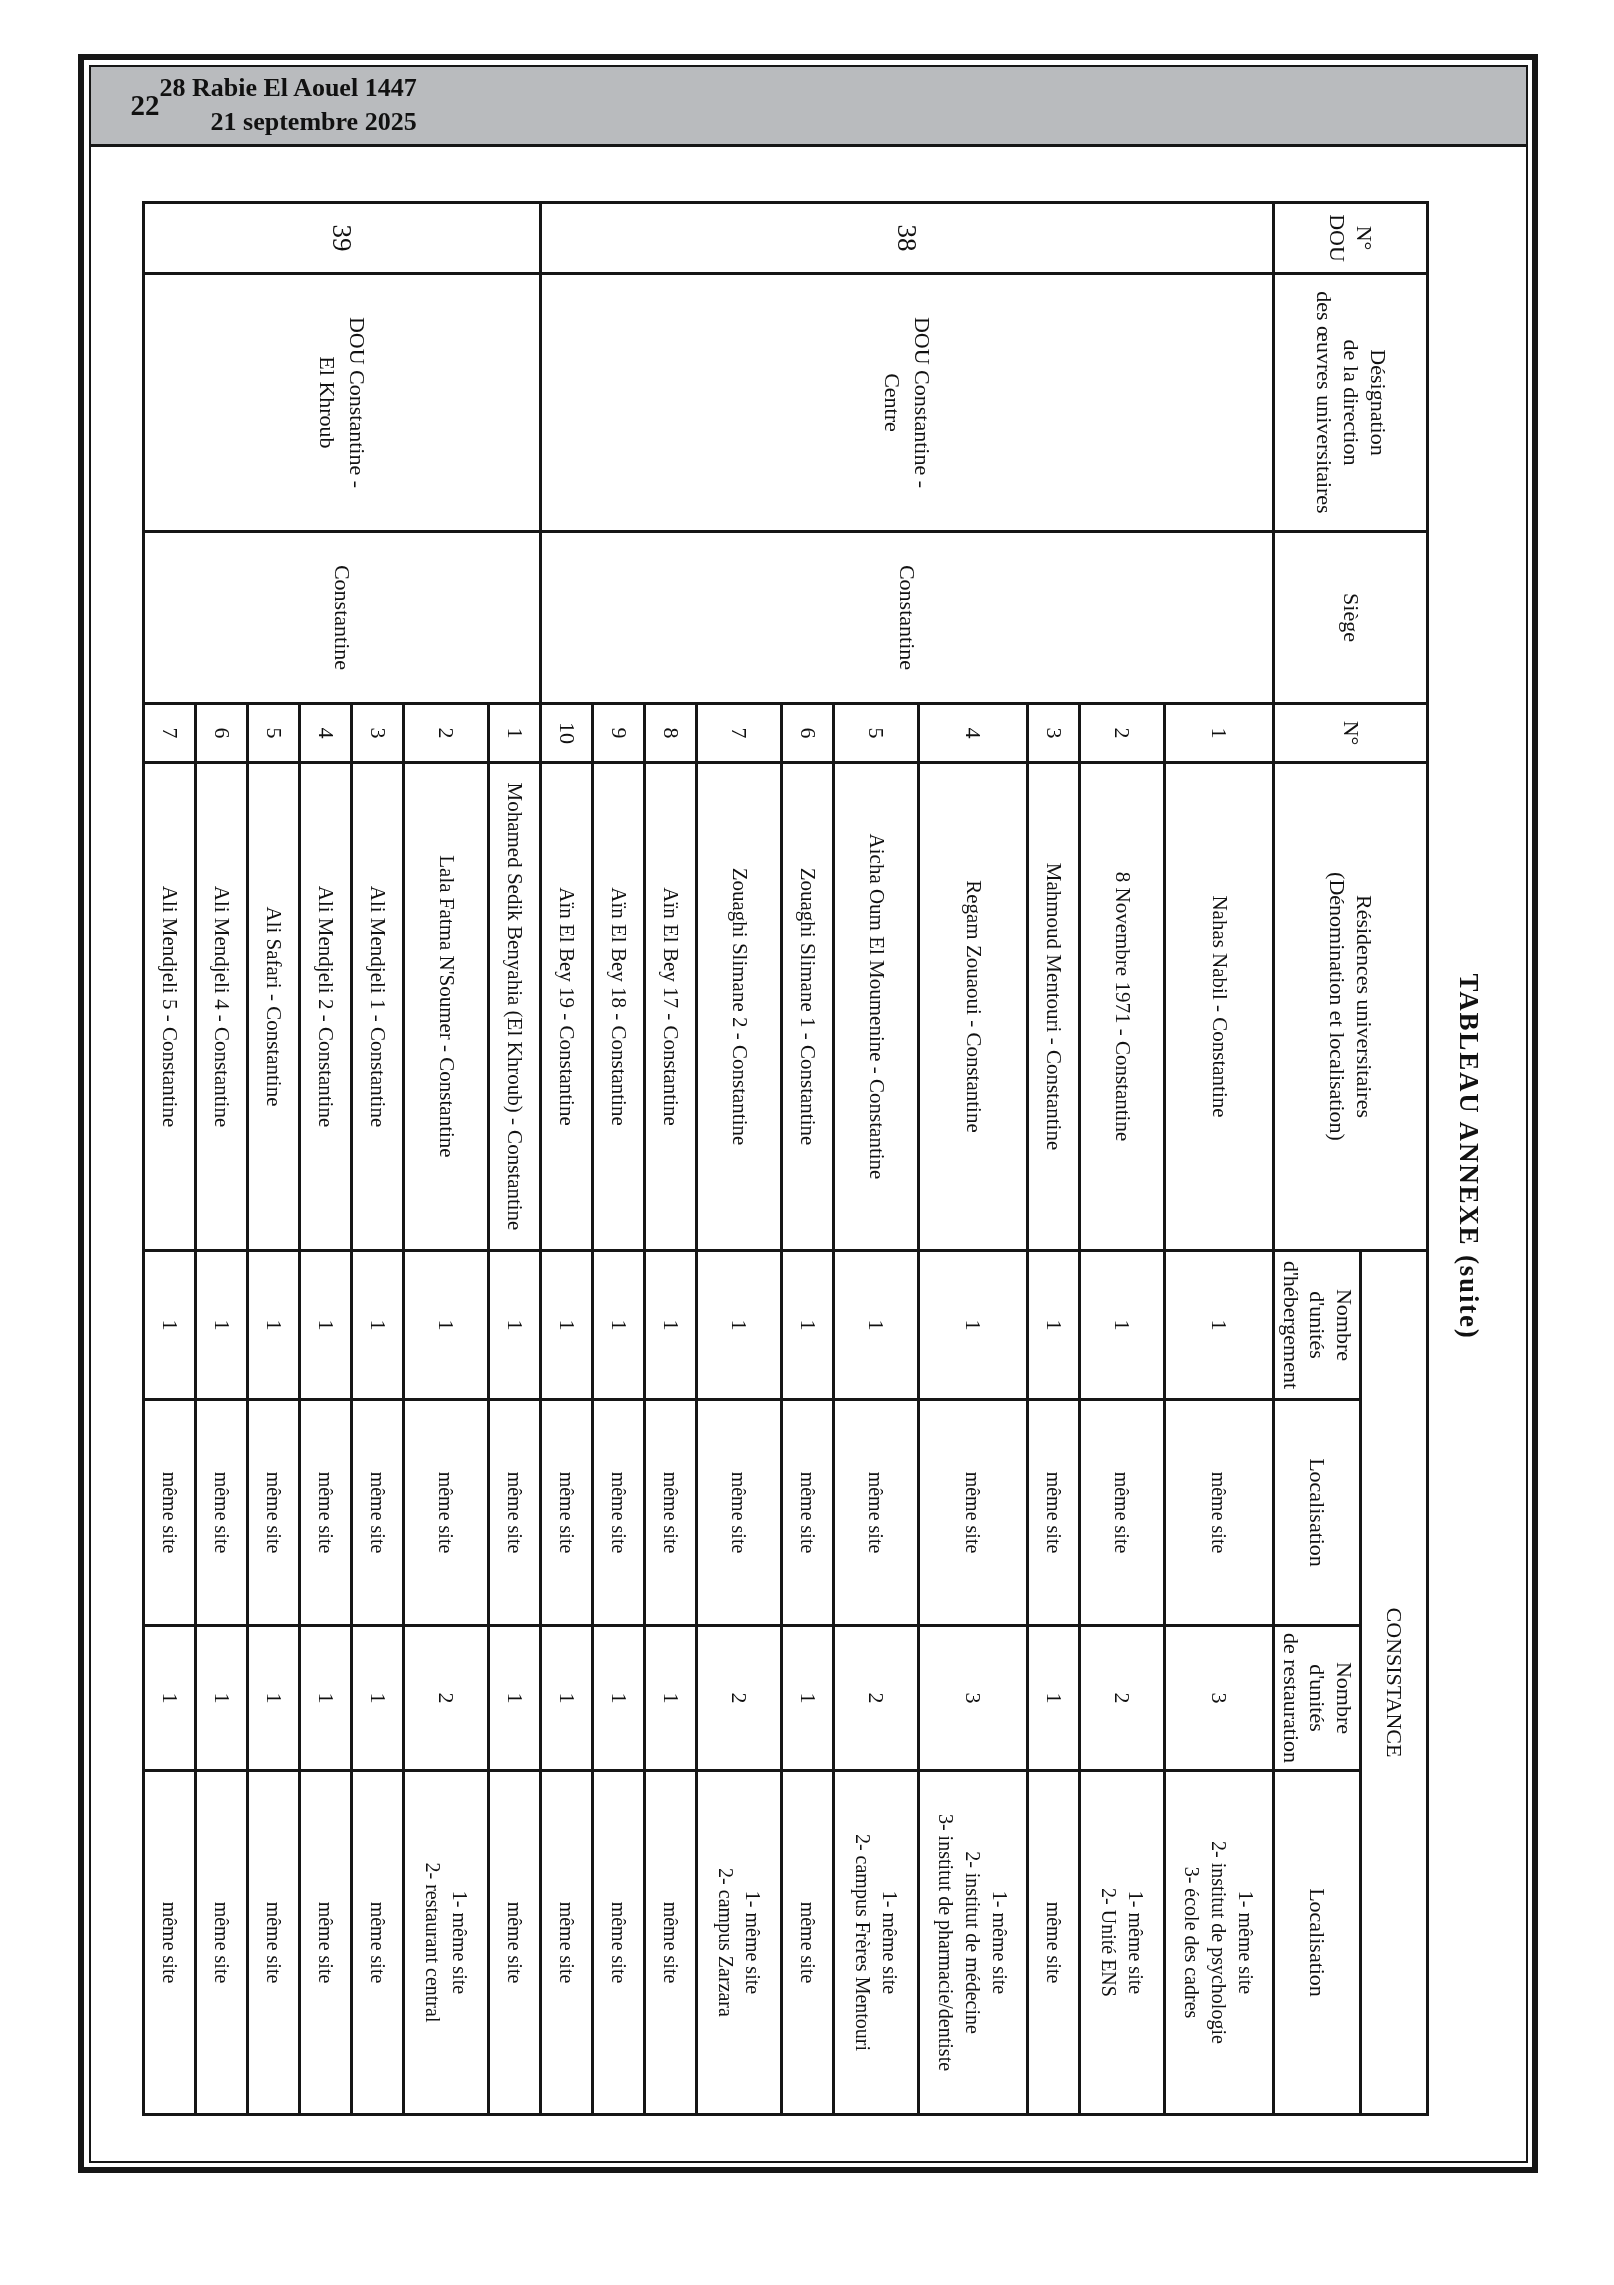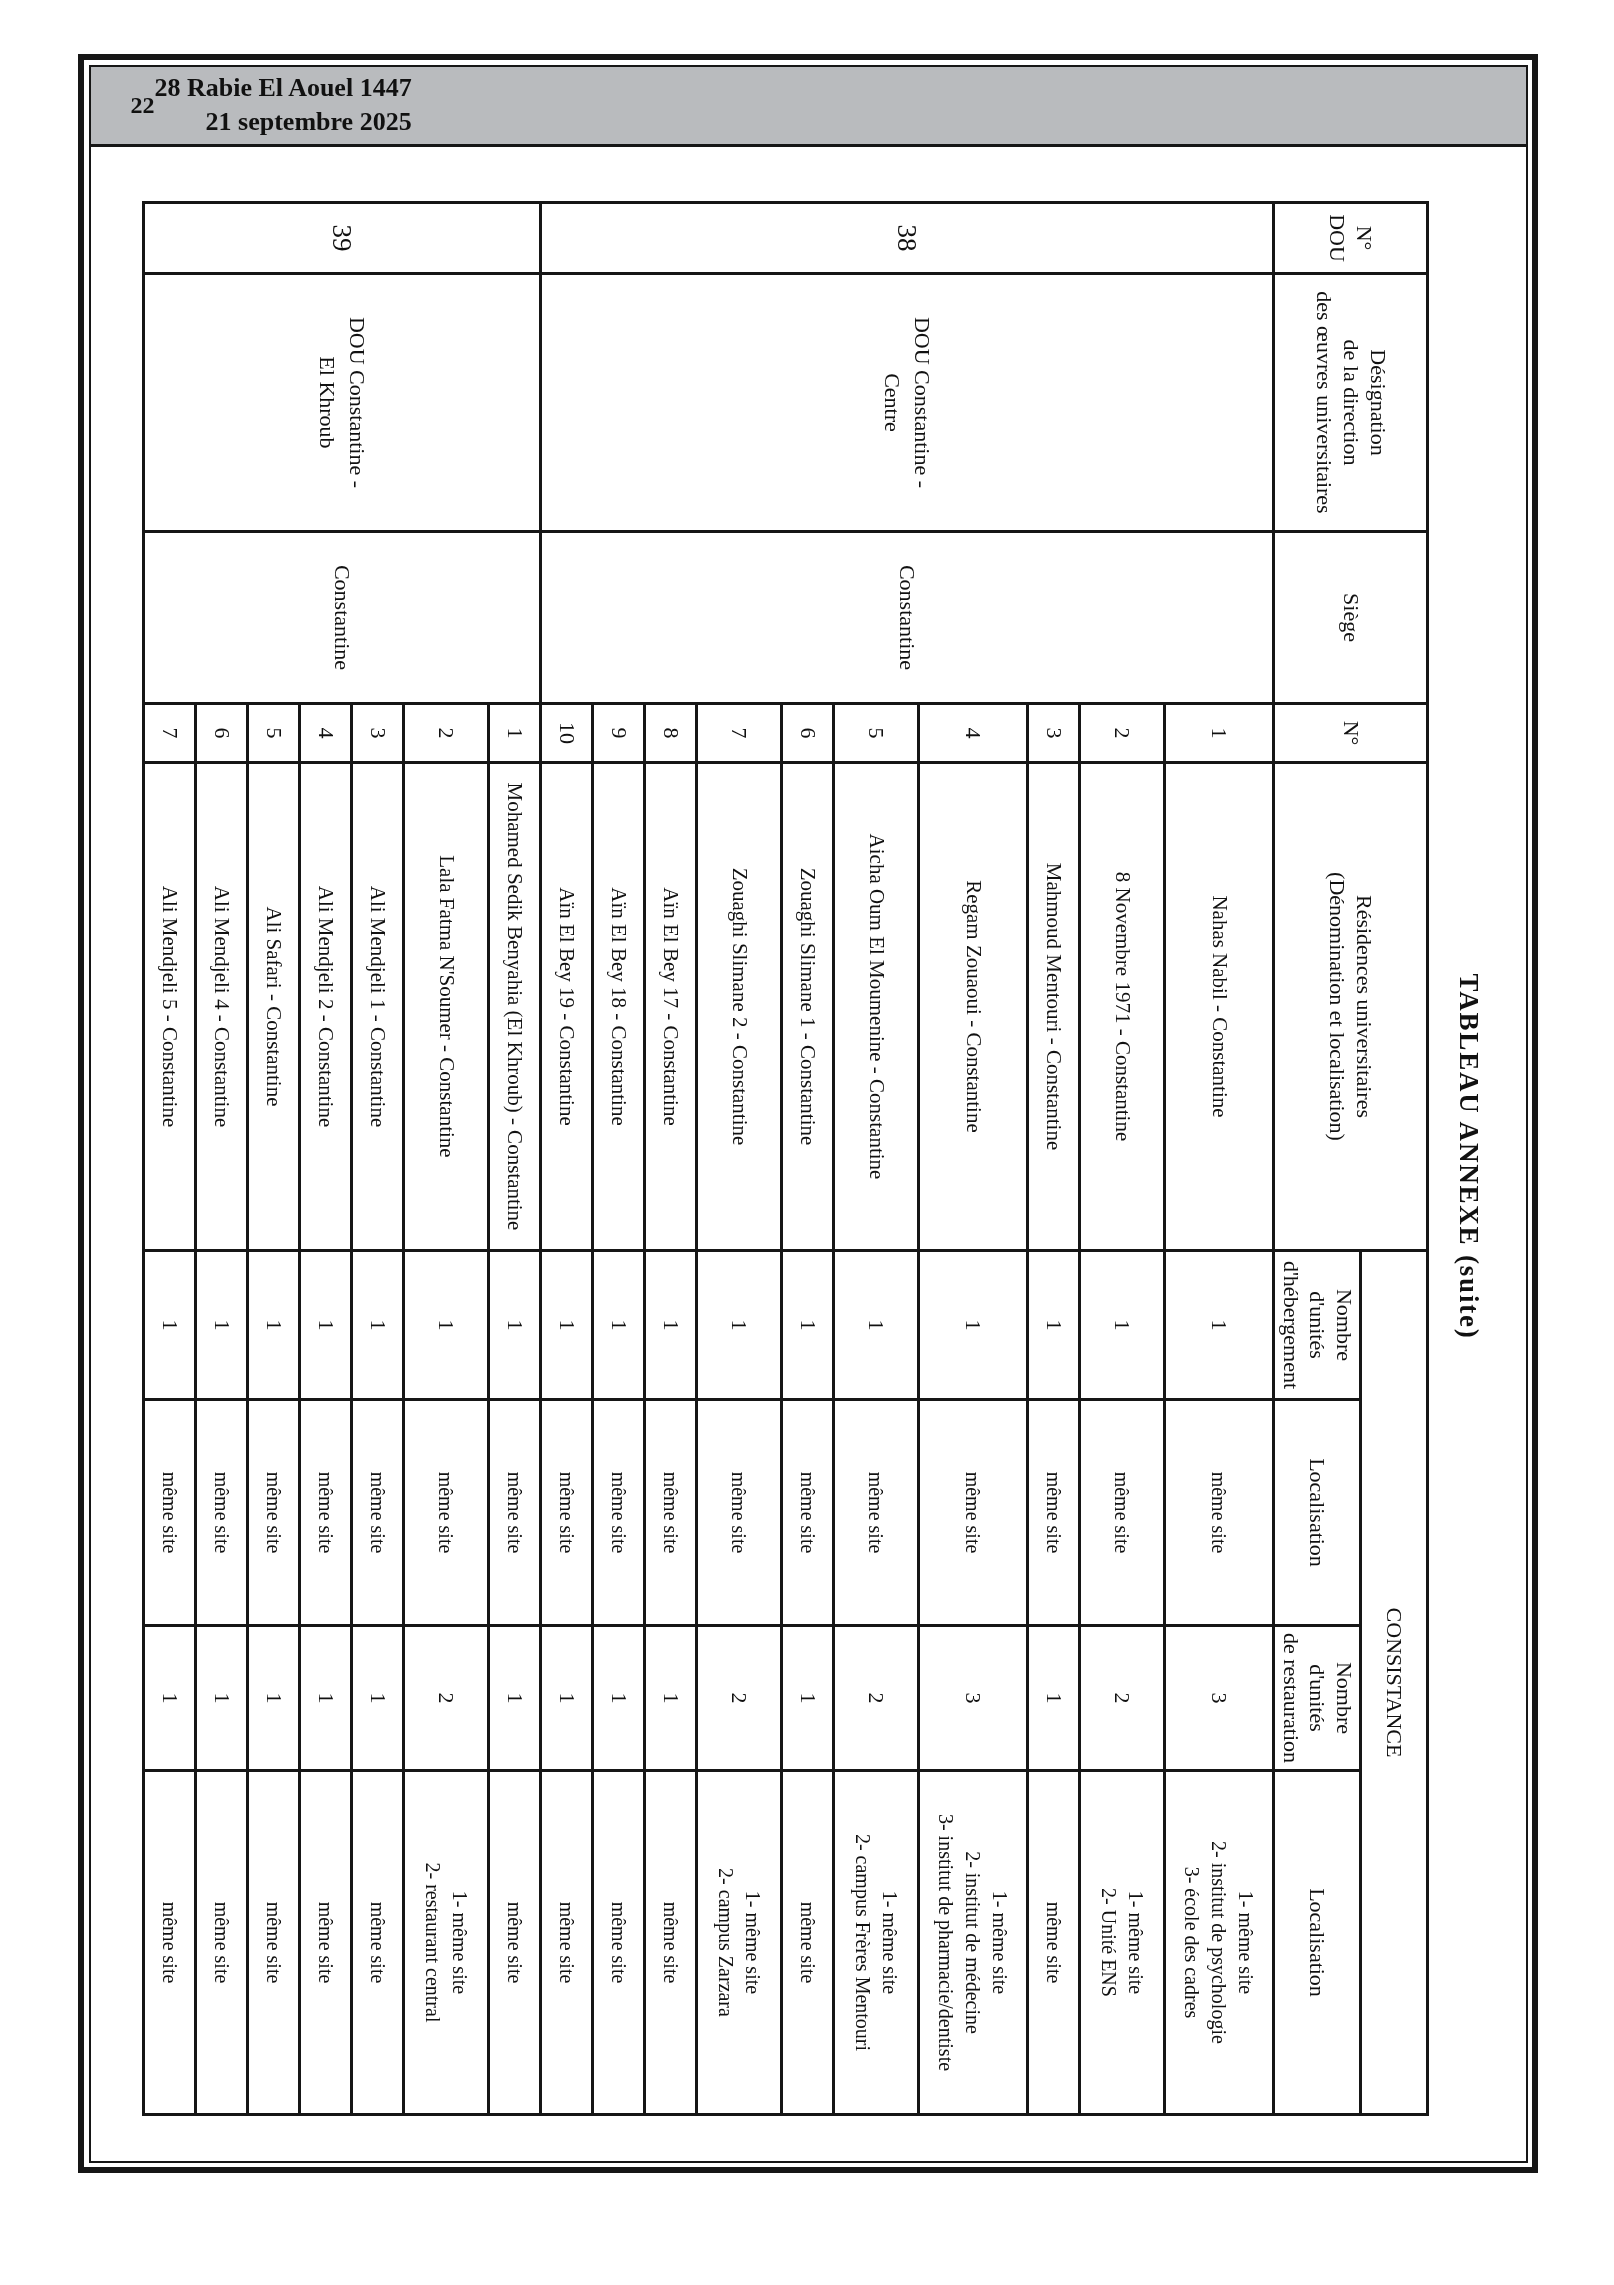--- a/index.html
+++ b/index.html
@@ -7,21 +7,21 @@
               font-family:"Liberation Serif","DejaVu Serif",serif; color:#111; }
 
   
   .frame-outer { position:absolute; left:78px; top:54px; width:1460px; height:2119px;
                  border:6.3px solid #161616; padding:4.5px; }
   .frame-inner { width:100%; height:100%; border:2.7px solid #161616; }
 
   
   .masthead { height:80px; background:#b9bbbe; border-bottom:3.6px solid #161616;
               display:flex; align-items:center; font-weight:bold; }
-  .page-num { font-size:24px; margin-left:40px; }
+  .page-num { font-size:29px; margin-left:40px; }
   .jo-title { flex:1; text-align:center; font-size:28px; letter-spacing:0.5px; }
   .dates    { text-align:right; margin-right:23.5px; font-size:26px; line-height:1.3; white-space:nowrap; }
 
   
   .rot { position:absolute; left:1509px; top:201px; width:1911px; height:1364px;
          transform:rotate(90deg); transform-origin:0 0; }
   .annexe-title { height:80px; display:flex; align-items:center; justify-content:center;
                   font-weight:bold; font-size:27px; letter-spacing:1.8px; }
 
   table.annex { border-collapse:collapse; width:1911px; table-layout:fixed; }

